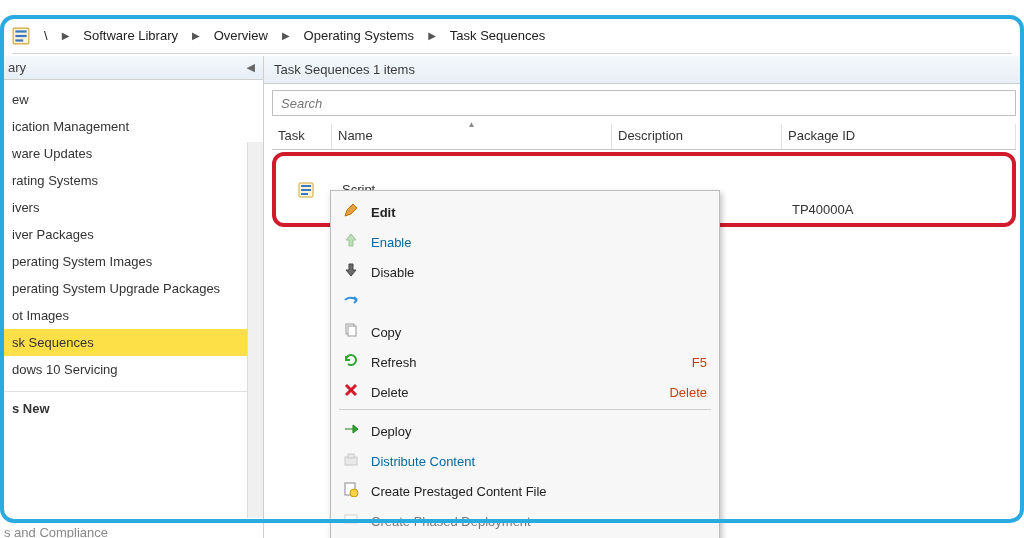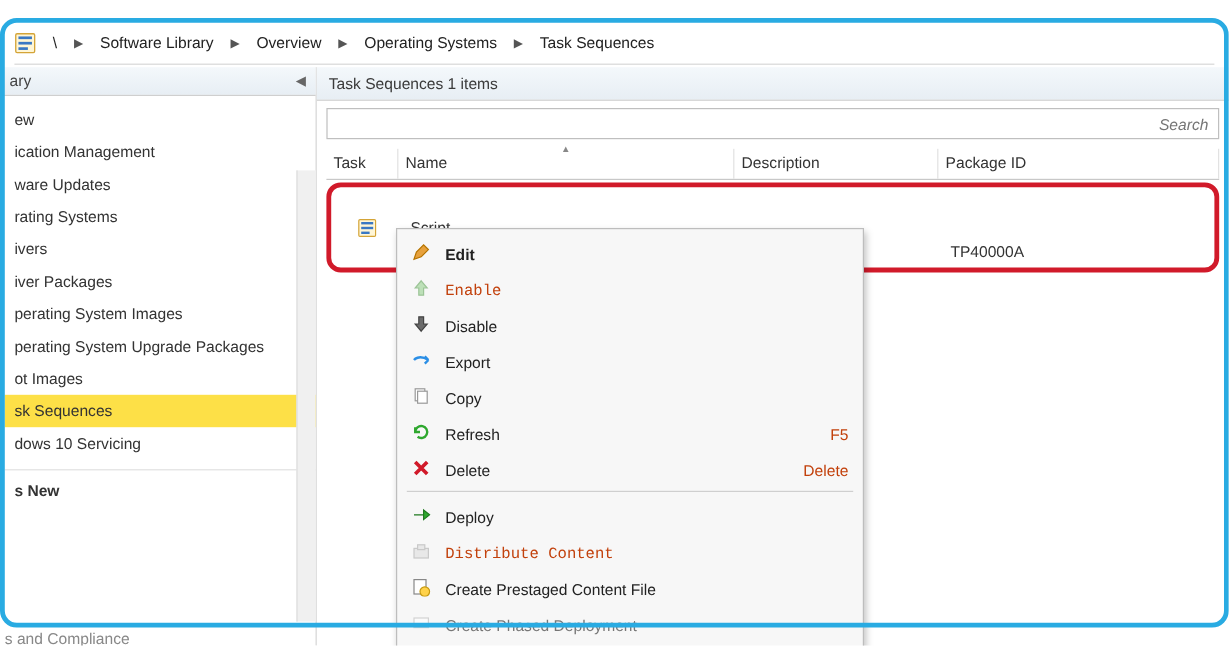--- a/index.html
+++ b/index.html
@@ -109,21 +109,20 @@
   }
   .search {
     width: 100%;
     height: 26px;
     border: 1px solid #bfbfbf;
     padding: 2px 8px;
     font-style: italic;
     color: #888;
     font-family: inherit;
     font-size: 13px;
-    text-align: right;
   }
   .grid-head {
     display: flex;
     margin: 8px 8px 0 8px;
     border-bottom: 1px solid #c8c8c8;
     color: #333;
   }
   .grid-head .col {
     padding: 4px 6px 6px 6px;
     border-right: 1px solid #e2e2e2;
@@ -173,21 +172,21 @@
     padding: 4px 2px 8px 2px;
     z-index: 40;
   }
   .ctx-item {
     display: flex;
     align-items: flex-end;
     padding: 5px 10px 5px 6px;
     color: #222;
     cursor: default;
   }
-  .ctx-item.disabled { color: #c2410c; font-family: Liberation Mono, monospace; }
+  .ctx-item.disabled { color: #0369a1; }
   .ctx-item .mi-icon {
     width: 24px; height: 20px;
     display: flex; align-items: center; justify-content: center;
     margin-right: 8px;
   }
   .ctx-item .mi-label { flex: 1; }
   .ctx-item .mi-accel { color: #c2410c; padding-left: 10px; }
   .ctx-item.bold .mi-label { font-weight: 700; }
   .ctx-sep {
     height: 1px;
@@ -310,21 +309,20 @@
         </svg>
     </span>
     <span class="mi-label">Disable</span>
   </div>
   <div class="ctx-item">
     <span class="mi-icon">
       <svg viewBox="0 0 16 16" width="16" height="16">
           <path d="M2 8 C2 8 6 3 14 8 L11 5 M14 8 L11 11" fill="none" stroke="#2b8fe6" stroke-width="2"></path>
         </svg>
     </span>
-    <span class="mi-label">Export</span>
   </div>
   <div class="ctx-item">
     <span class="mi-icon">
       <svg viewBox="0 0 16 16" width="16" height="16">
           <rect x="3" y="2" width="8" height="10" fill="#fff" stroke="#999"></rect>
           <rect x="5" y="4" width="8" height="10" fill="#fff" stroke="#999"></rect>
         </svg>
     </span>
     <span class="mi-label">Copy</span>
   </div>

